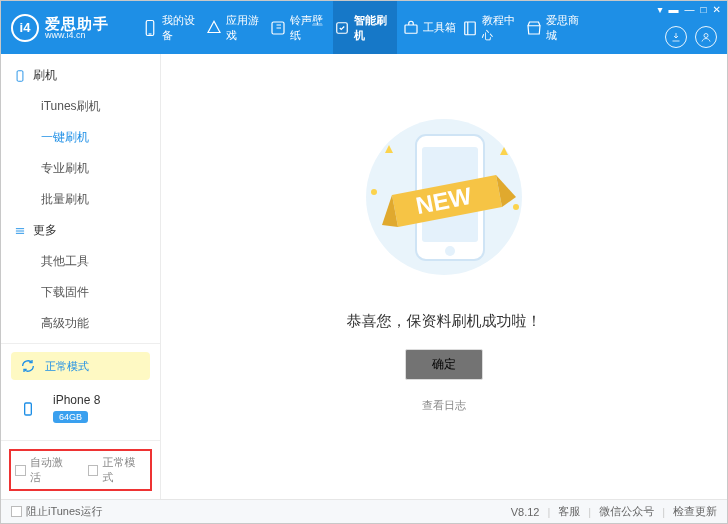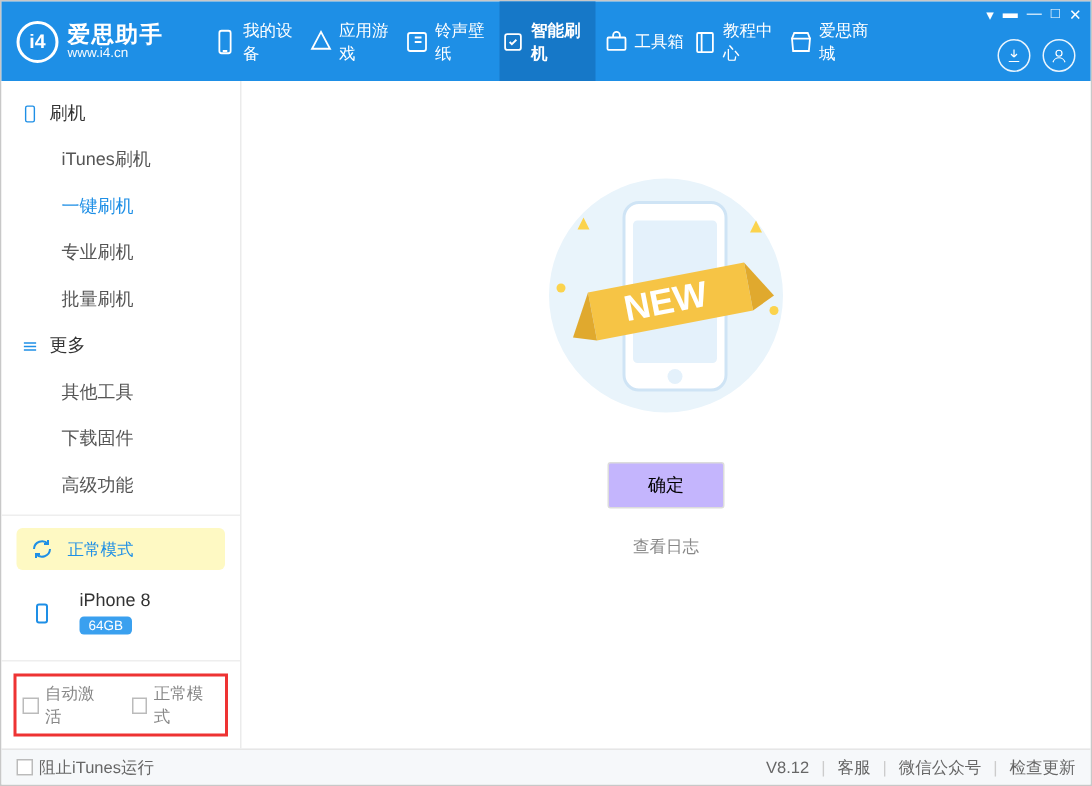--- a/index.html
+++ b/index.html
@@ -48,21 +48,21 @@
   
   .bottom-checks { border-top:1px solid #eee; padding: 8px 8px; }
   .red-box { border: 2px solid #e33; padding: 4px 4px; display:flex; gap:14px; }
   .chk { display:flex; align-items:center; gap:4px; color:#888; font-size:11px; }
   .chk .box { width:11px; height:11px; border:1px solid #bbb; background:#fff; }
 
   
   .main { flex:1; position:relative; display:flex; flex-direction:column; align-items:center; }
   .illus { margin-top: 53px; }
   .msg { margin-top: 22px; font-size: 15px; color:#333; }
-  .btn-ok { margin-top: 18px; border:1px solid #dcdcdc; background:#c4b5fd; padding: 6px 26px; font-size:12px; cursor:pointer; border-radius:2px; }
+  .btn-ok { margin-top: 18px; border:1px solid #dcdcdc; background:#737373; padding: 6px 26px; font-size:12px; cursor:pointer; border-radius:2px; }
   .link-log { margin-top: 18px; color:#888; font-size:11px; cursor:pointer; }
 
   
   .footer { height: 24px; background: #f6f8fa; border-top:1px solid #e6e6e6; display:flex; align-items:center; padding: 0 10px; font-size:11px; color:#666; }
   .footer .left { flex:1; display:flex; align-items:center; gap:4px; }
   .footer .left .box { width:11px; height:11px; border:1px solid #bbb; background:#fff; }
   .footer .sep { color:#ccc; margin: 0 8px; }
 
 </style>
 </head>
@@ -247,20 +247,21 @@
           <rect x="72" y="28" width="68" height="125" rx="10" fill="#fff" stroke="#cfe4f5" stroke-width="2"></rect>
           <rect x="78" y="40" width="56" height="95" rx="3" fill="#e4f1fb"></rect>
           <circle cx="106" cy="144" r="5" fill="#e4f1fb"></circle>
 
           <path d="M48 88 L152 68 L158 100 L54 120 Z" fill="#f6c445"></path>
           <polygon points="48,88 54,120 38,118" fill="#e0a92e"></polygon>
           <polygon points="152,68 158,100 172,90" fill="#e0a92e"></polygon>
           <text x="100" y="102" text-anchor="middle" font-family="Arial" font-weight="bold" font-size="24" fill="#fff" transform="rotate(-11 100 95)">NEW</text>
         </svg>
       </div>
+      <div class="msg">恭喜您，保资料刷机成功啦！</div>
       <button class="btn-ok">确定</button>
       <div class="link-log">查看日志</div>
     </div>
 
   </div>
 
   <div class="footer">
     <div class="left">
       <label class="chk" style="color:#666">
         <span class="box"></span>

